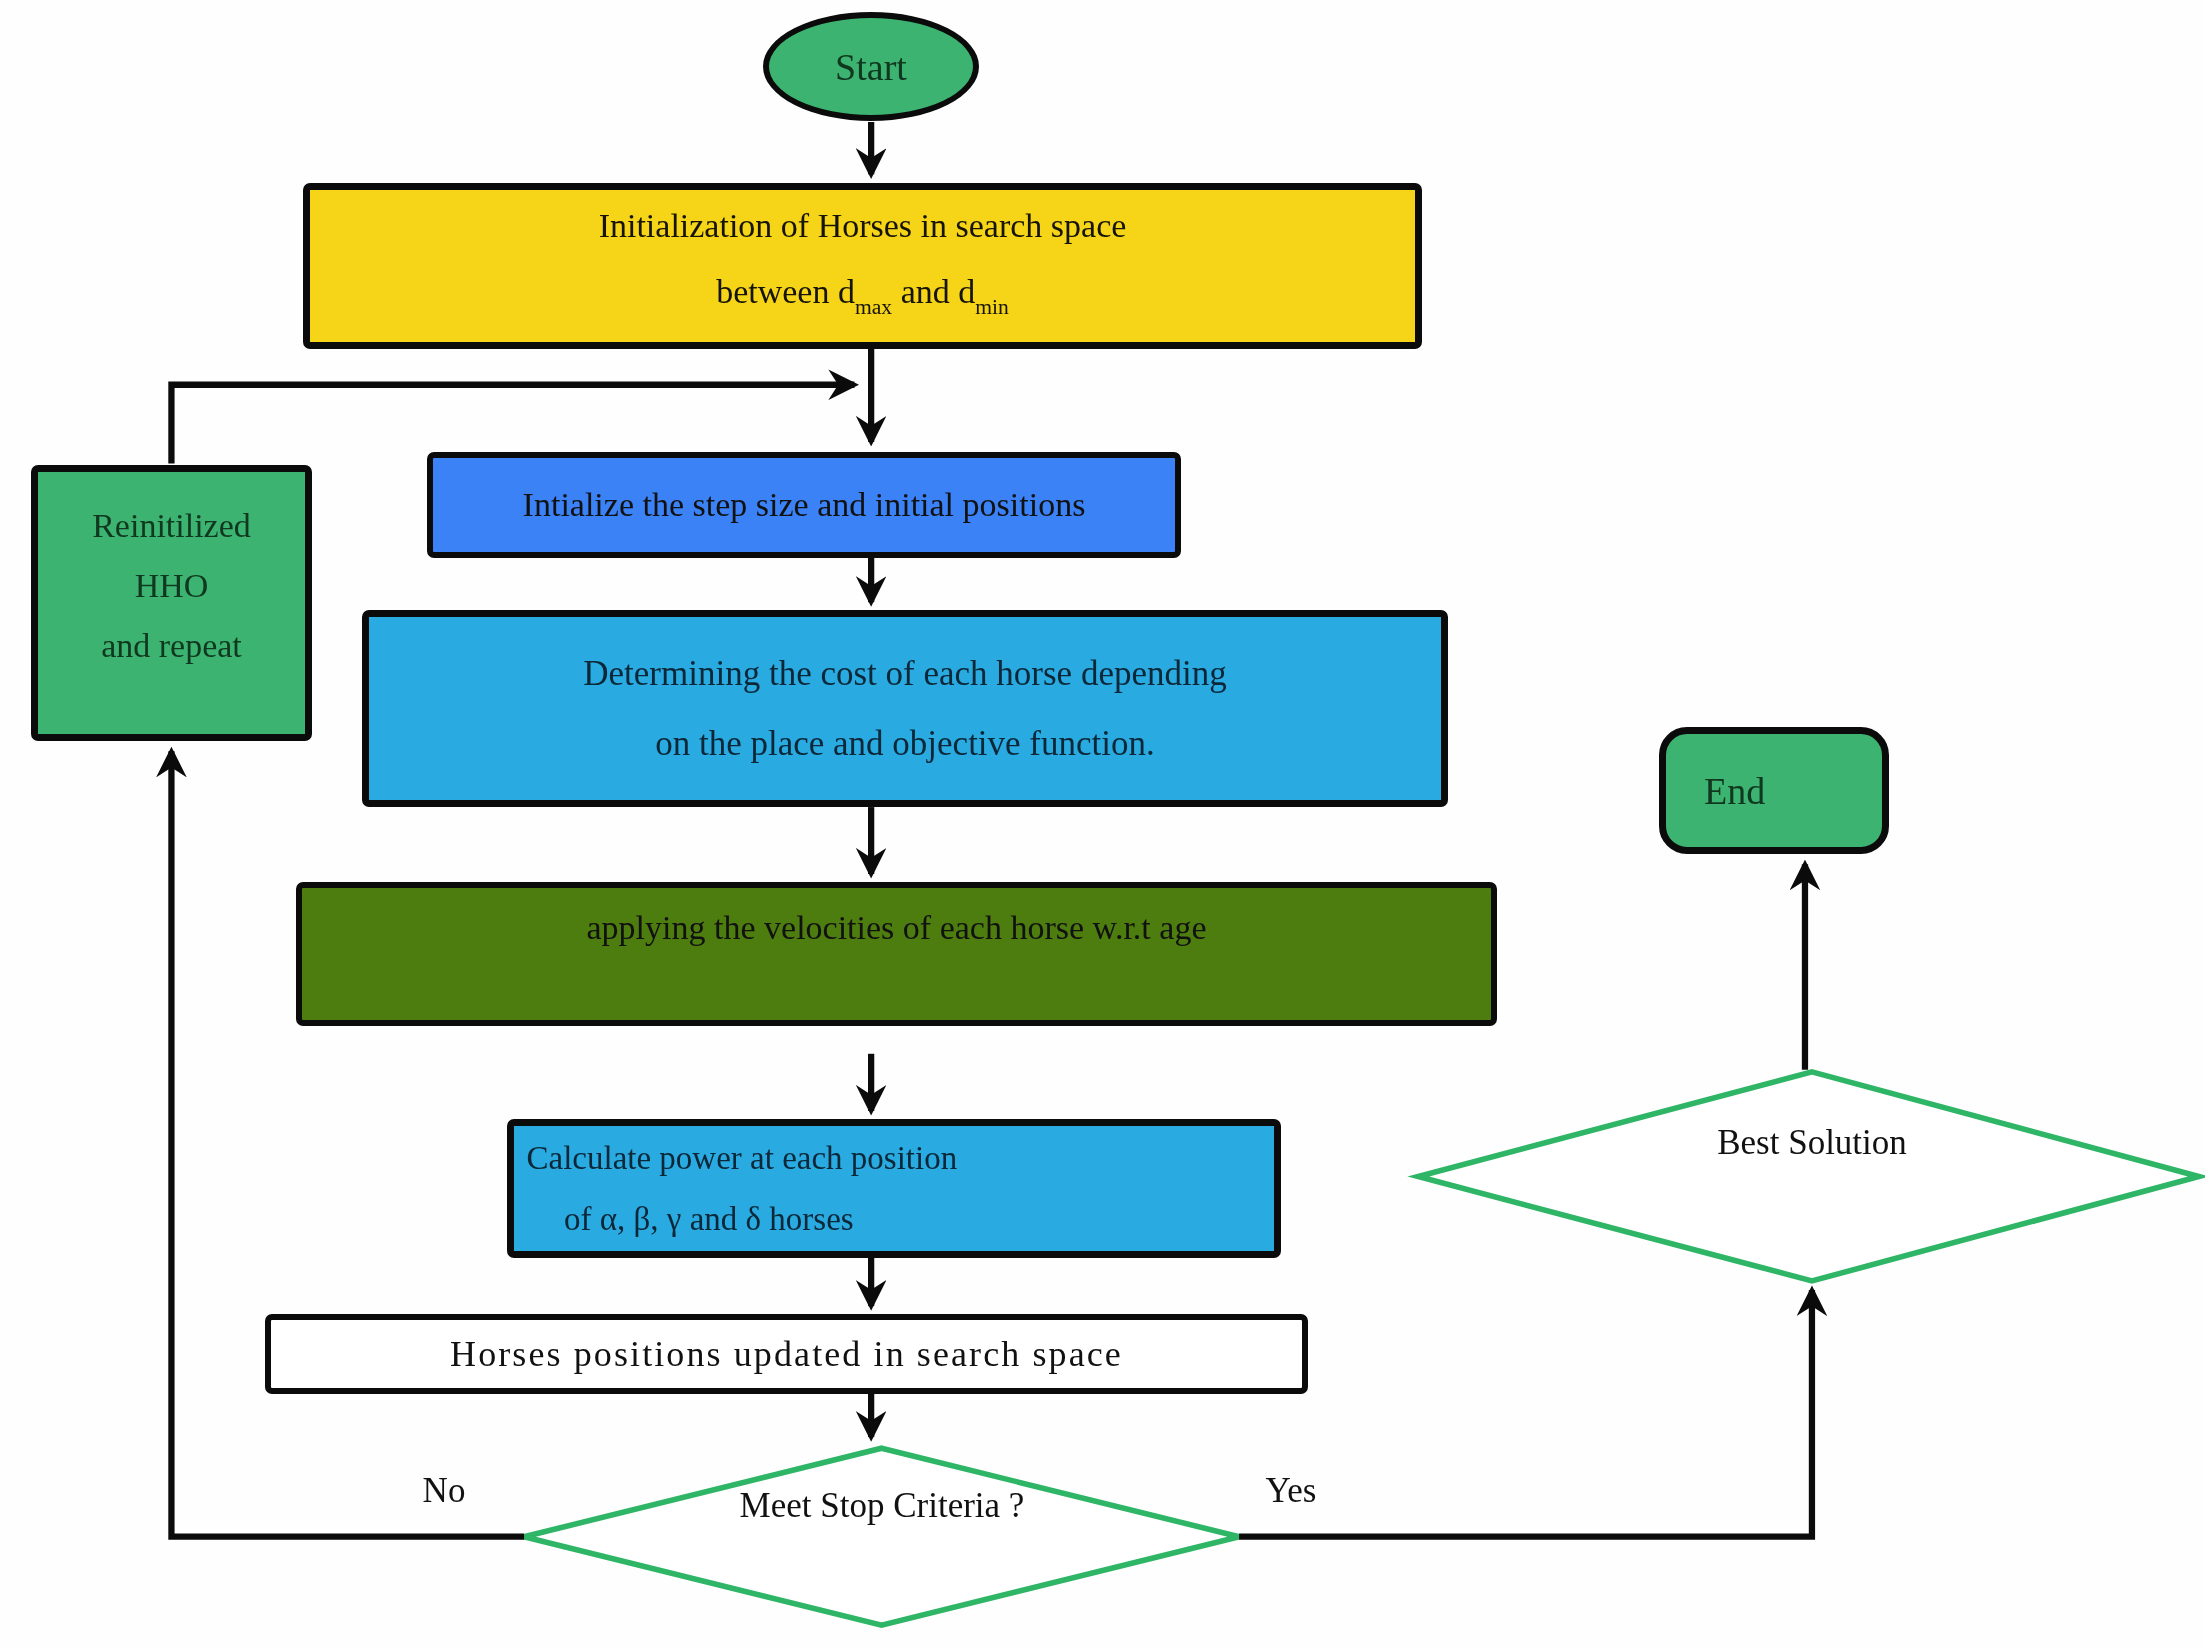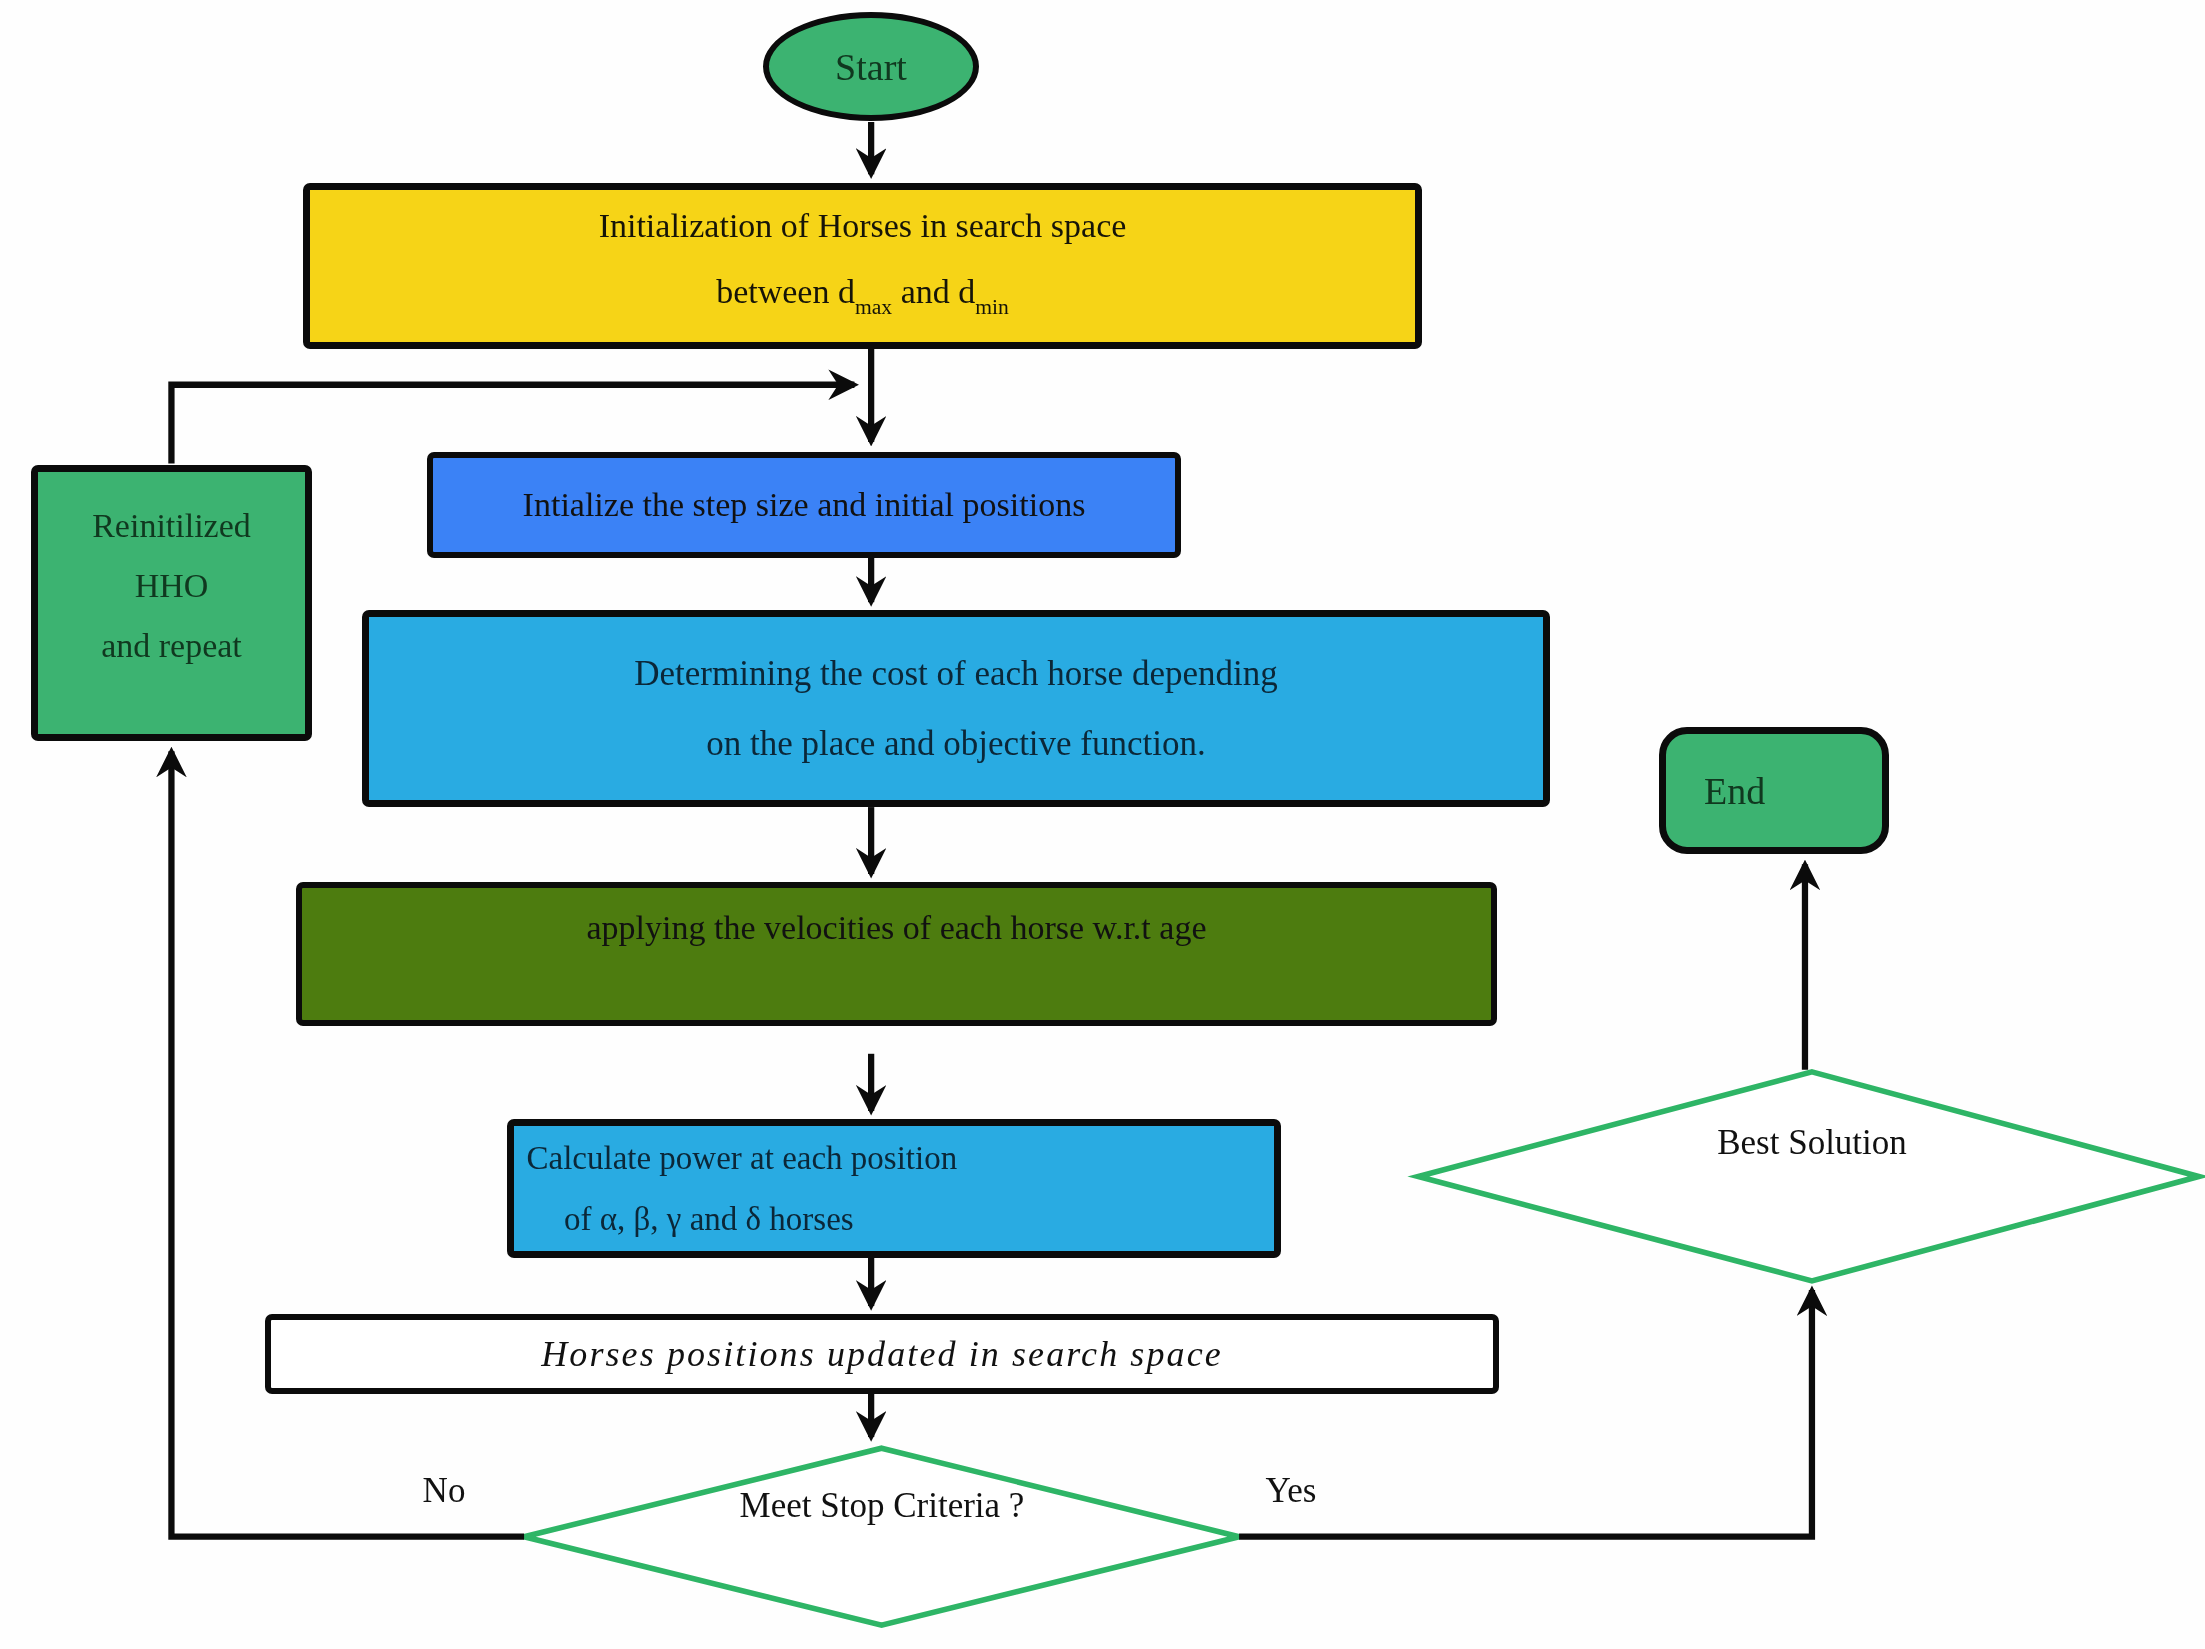--- a/index.html
+++ b/index.html
@@ -61,21 +61,21 @@
     font-size: 21.6px;
     vertical-align: -11px;
   }
   .rect-step {
     left: 427px; top: 452px; width: 754px; height: 106px;
     background: #3b82f6;
     border: 6.3px solid var(--line-black, #0b0b0b);
     font-size: 34px;
   }
   .rect-cost {
-    left: 362px; top: 610px; width: 1188px; height: 197px;
+    left: 362px; top: 610px; width: 1086px; height: 197px;
     background: var(--blue-fill, #29abe2);
     border: 7px solid var(--line-black, #0b0b0b);
     font-size: 35px; line-height: 70px;
     color: #0b2738;
   }
   .rect-velocity {
     left: 296px; top: 882px; width: 1201px; height: 144px;
     background: #4d7c0f;
     border: 6.3px solid var(--line-black, #0b0b0b);
     font-size: 34px;
@@ -87,26 +87,25 @@
     background: var(--blue-fill, #29abe2);
     border: 7px solid var(--line-black, #0b0b0b);
     font-size: 33px; line-height: 61px;
     color: #0b2738;
     align-items: flex-start;
     text-align: left;
   }
   .rect-power .l1 { margin-left: 12.5px; }
   .rect-power .l2 { margin-left: 50px; }
   .rect-positions {
-    left: 265px; top: 1314px; width: 1234px; height: 80px;
+    left: 265px; top: 1314px; width: 1043px; height: 80px;
     background: #ffffff;
     border: 6.3px solid var(--line-black, #0b0b0b);
     font-size: 36px;
     letter-spacing: 2.1px;
-    font-style: italic;
   }
   .rect-reinit {
     left: 31px; top: 465px; width: 281px; height: 276px;
     background: var(--green-fill, #3cb371);
     border: 7px solid var(--line-black, #0b0b0b);
     font-size: 34px; line-height: 60px;
     color: var(--dark-green-text, #10381f);
     justify-content: flex-start;
     padding-top: 24px;
   }

